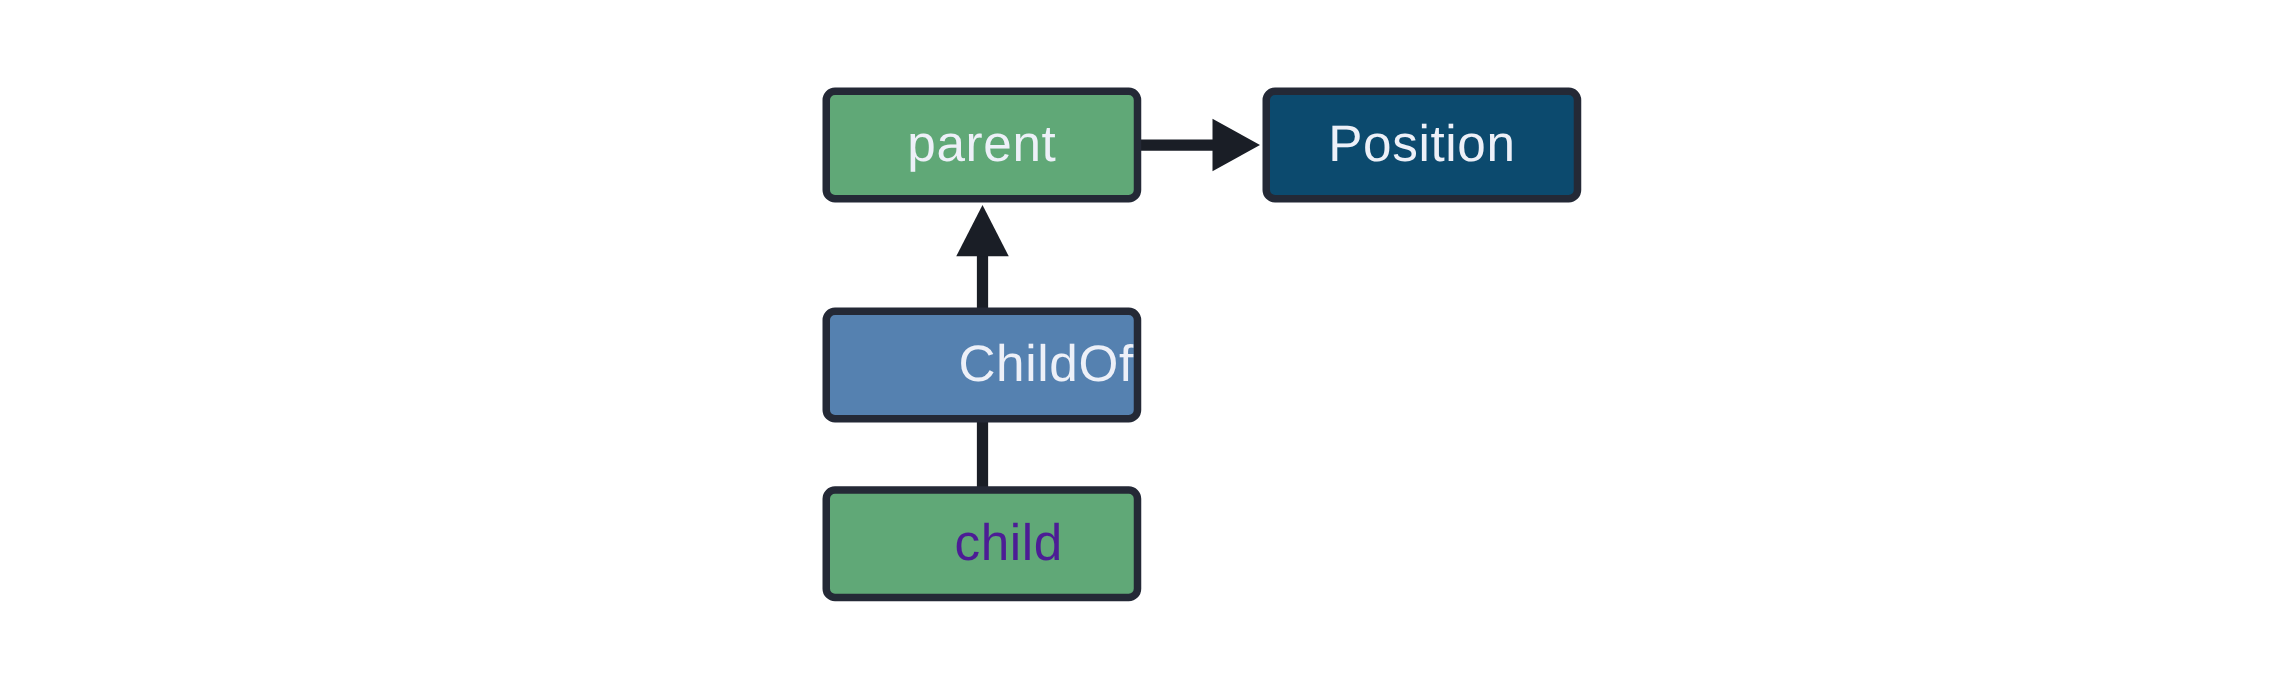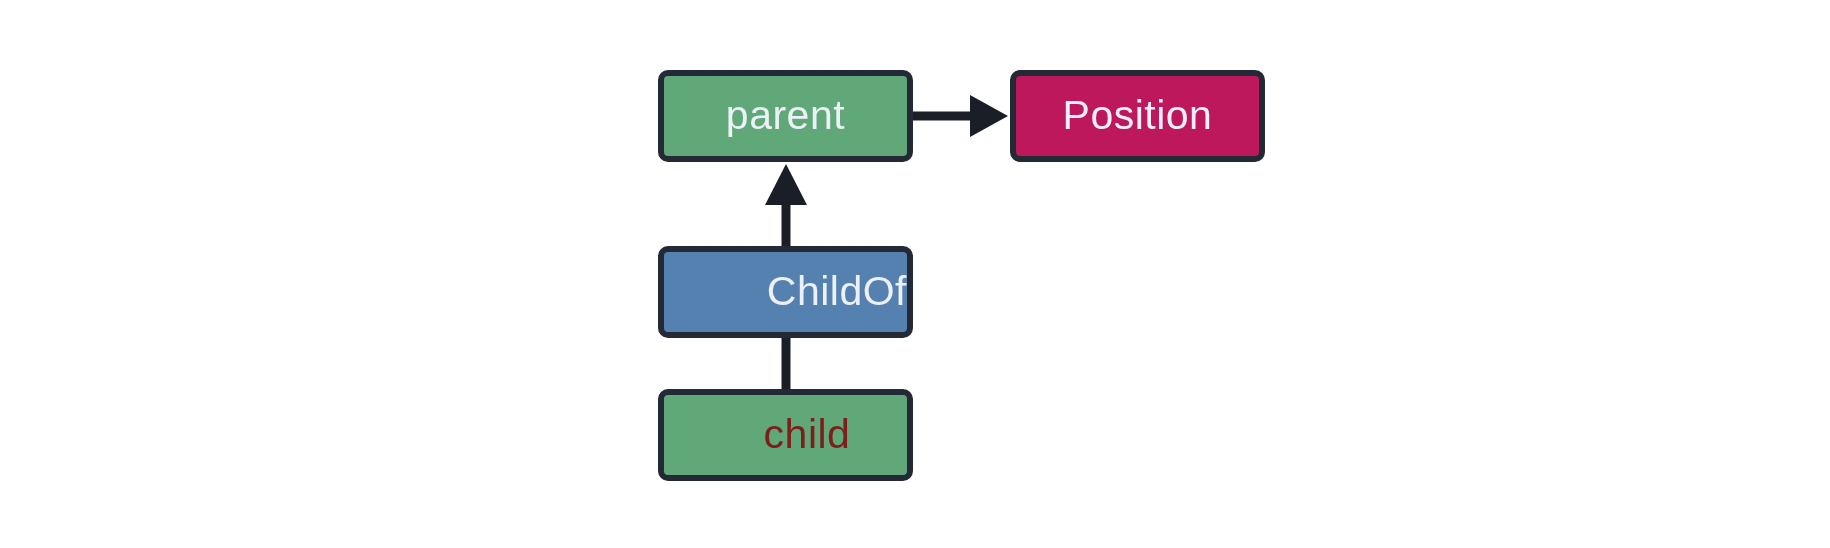--- a/index.html
+++ b/index.html
@@ -65,25 +65,25 @@
 
     <g>
       <line class="edge-line" x1="786" y1="392" x2="786" y2="334" stroke-width="9" stroke="#1a1e26"></line>
     </g>
   </svg>
 
   <div class="node" id="node-parent" style="background: rgb(96, 168, 119); border-color: rgb(36, 41, 54); color: rgb(237, 240, 248);">
     <span class="node-label">parent</span>
   </div>
 
-  <div class="node" id="node-position" style="background: #be185d; border-color: rgb(36, 41, 54); color: rgb(237, 240, 248);">
+  <div class="node" id="node-position" style="background: #0c4a6e; border-color: rgb(36, 41, 54); color: rgb(237, 240, 248);">
     <span class="node-label">Position</span>
   </div>
 
   <div class="node" id="node-childof" style="background: rgb(85, 129, 176); border-color: rgb(36, 41, 54); color: rgb(237, 240, 248); justify-content: flex-end;">
     <span class="node-label">ChildOf</span>
   </div>
 
-  <div class="node" id="node-child" style="background: rgb(96, 168, 119); border-color: rgb(36, 41, 54); color: #7f1d1d; padding-left: 43px;">
+  <div class="node" id="node-child" style="background: rgb(96, 168, 119); border-color: rgb(36, 41, 54); color: #4c1d95; padding-left: 43px;">
     <span class="node-label">child</span>
   </div>
 
 </div>
 
 </body></html>

